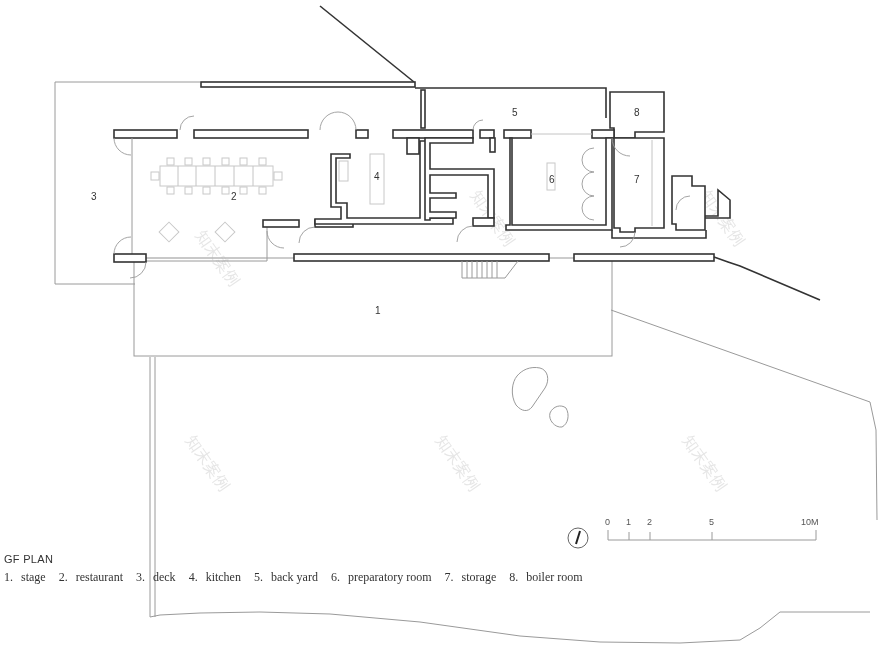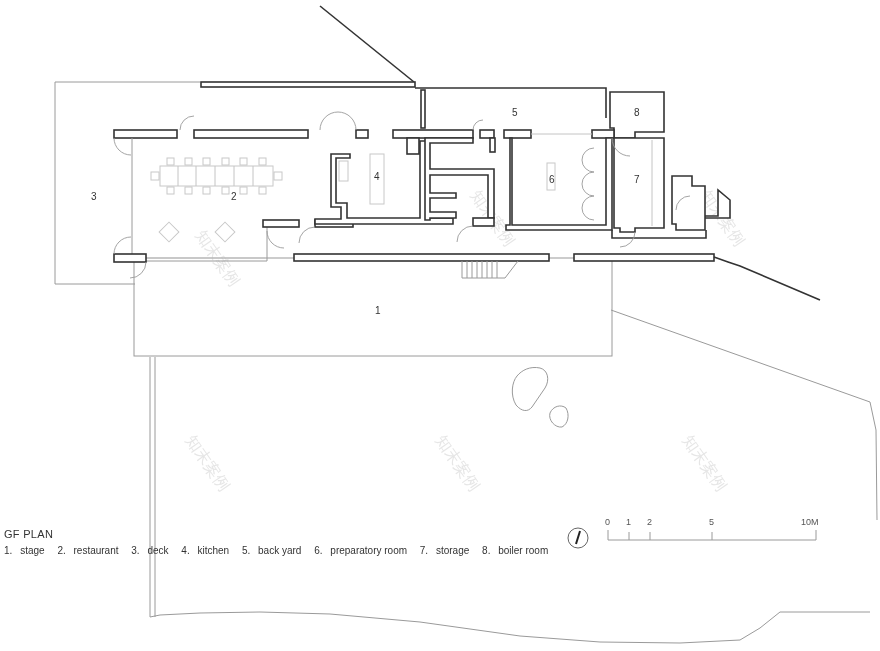--- a/index.html
+++ b/index.html
@@ -7,23 +7,23 @@
     #plan { position: absolute; left: 0; top: 0; }
     .wall { fill: #ffffff; stroke: #333333; stroke-width: 1.6; }
     .wallline { fill: none; stroke: #333333; stroke-width: 1.6; }
     .thin { fill: none; stroke: #9a9a9a; stroke-width: 1; }
     .faint { fill: none; stroke: #c4c4c4; stroke-width: 1; }
     .door { fill: none; stroke: #9a9a9a; stroke-width: 0.9; }
     .furn { fill: #ffffff; stroke: #c8c8c8; stroke-width: 1; }
     .room-label { font-family: "Liberation Sans", sans-serif; font-size: 10px; fill: #333333; }
     .watermark { font-family: "DejaVu Sans", sans-serif; font-size: 16px; fill: #e6e6e6; }
     .scale-text { font-family: "Liberation Sans", sans-serif; font-size: 9px; fill: #555555; }
-    .legend { position: absolute; left: 4px; top: 528px; color: #333333; }
+    .legend { position: absolute; left: 4px; top: 553px; color: #333333; }
     .legend-title { font-family: "Liberation Sans", sans-serif; font-size: 11px; letter-spacing: 0.3px; }
-    .legend-items { font-family: Liberation Sans, sans-serif; font-size: 10px; margin-top: 5px; white-space: nowrap; }
+    .legend-items { font-family: Liberation Serif, serif; font-size: 12px; margin-top: 5px; white-space: nowrap; }
     .legend-items span { margin-right: 5px; }
   </style>
 </head>
 <body>
 
 <svg id="plan" width="880" height="651" viewBox="0 0 880 651">
 
   <g>
     <text class="watermark" x="195" y="235" transform="rotate(55 195 235)">知末案例</text>
     <text class="watermark" x="470" y="195" transform="rotate(55 470 195)">知末案例</text>

